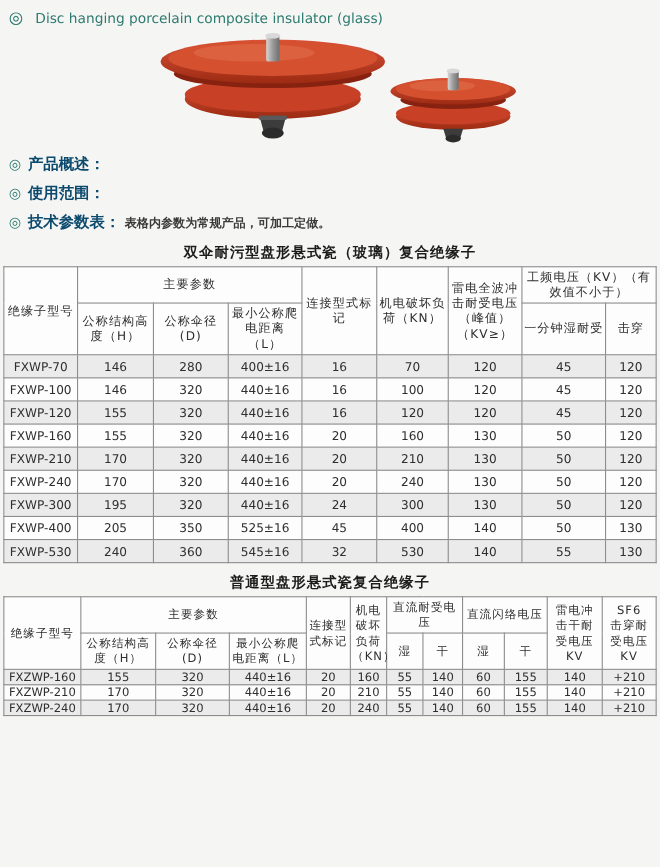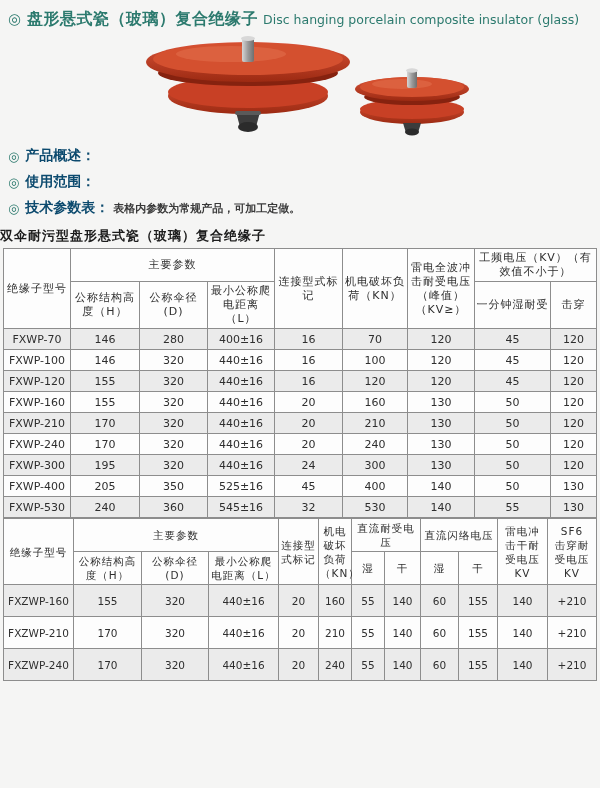--- a/index.html
+++ b/index.html
@@ -26,38 +26,37 @@
   
   .sec-head { display: flex; align-items: baseline; padding: 7px 10px 1px 8px; }
   .sec-title { font-size: 14px; font-weight: bold; color: #0c4a6e; }
   .sec-note { font-size: 11px; font-weight: bold; color: #3a3a3a; margin-left: 4px; text-align: center; }
   .body-text {
     font-size: 12px; line-height: 19px; color: #404040;
     margin: 1px 12px 2px 12px; text-indent: 2em; text-align: justify;
   }
 
   
-  .tbl-caption { text-align: left; font-size: 13px; font-weight: bold; color: #1c1c1c; margin: 9px 0 3px 0; letter-spacing: 1px; }
+  .tbl-caption { text-align: center; font-size: 13px; font-weight: bold; color: #1c1c1c; margin: 9px 0 3px 0; letter-spacing: 1px; }
   table { width: 593px; margin: 0 auto; border-collapse: collapse; table-layout: fixed; background: #fdfdfd; }
   th, td { border: 1px solid #8d8d8d; text-align: center; vertical-align: middle; color: #2e2e2e; }
   th { font-weight: normal; white-space: pre-line; letter-spacing: 1px; padding: 2px 1px; line-height: 14px; }
   .t1 th { font-size: 11px; }
   .t2 th { font-size: 10.5px; }
   .t1 td { font-size: 11px; height: 21px; padding: 0 1px; }
-  .t2 td { font-size: 10.5px; height: 32px; padding: 0 1px; }
+  .t2 td { font-size: 10.5px; height: 14px; padding: 0 1px; }
   tr.stripe td { background: #ebebeb; }
 </style>
 </head>
 <body>
 
 <div class="page">
 
   <div class="page-header">
     <span class="bullet lg">◎</span>
-    <span class="title-zh">盘形悬式瓷（玻璃）复合绝缘子</span>
     <span class="title-en">Disc hanging porcelain composite insulator (glass)</span>
   </div>
 
   <div class="photos">
     <svg width="600" height="106" viewBox="0 0 600 106">
       <defs>
         <linearGradient id="gV" x1="0" y1="0" x2="0" y2="1">
           <stop offset="0" stop-color="#d95338"></stop>
             <stop offset="1" stop-color="#9c2a12"></stop>
         </linearGradient>
@@ -247,20 +246,21 @@
           <td>545±16</td>
           <td>32</td>
           <td>530</td>
           <td>140</td>
           <td>55</td>
           <td>130</td>
         </tr>
       </tbody>
   </table>
 
+  <div class="tbl-caption">普通型盘形悬式瓷复合绝缘子</div>
   <table class="t2">
     <colgroup>
       <col style="width:70px">
         <col style="width:68px">
         <col style="width:67px">
         <col style="width:70px">
       <col style="width:40px">
         <col style="width:33px">
         <col style="width:33px">
         <col style="width:36px">

